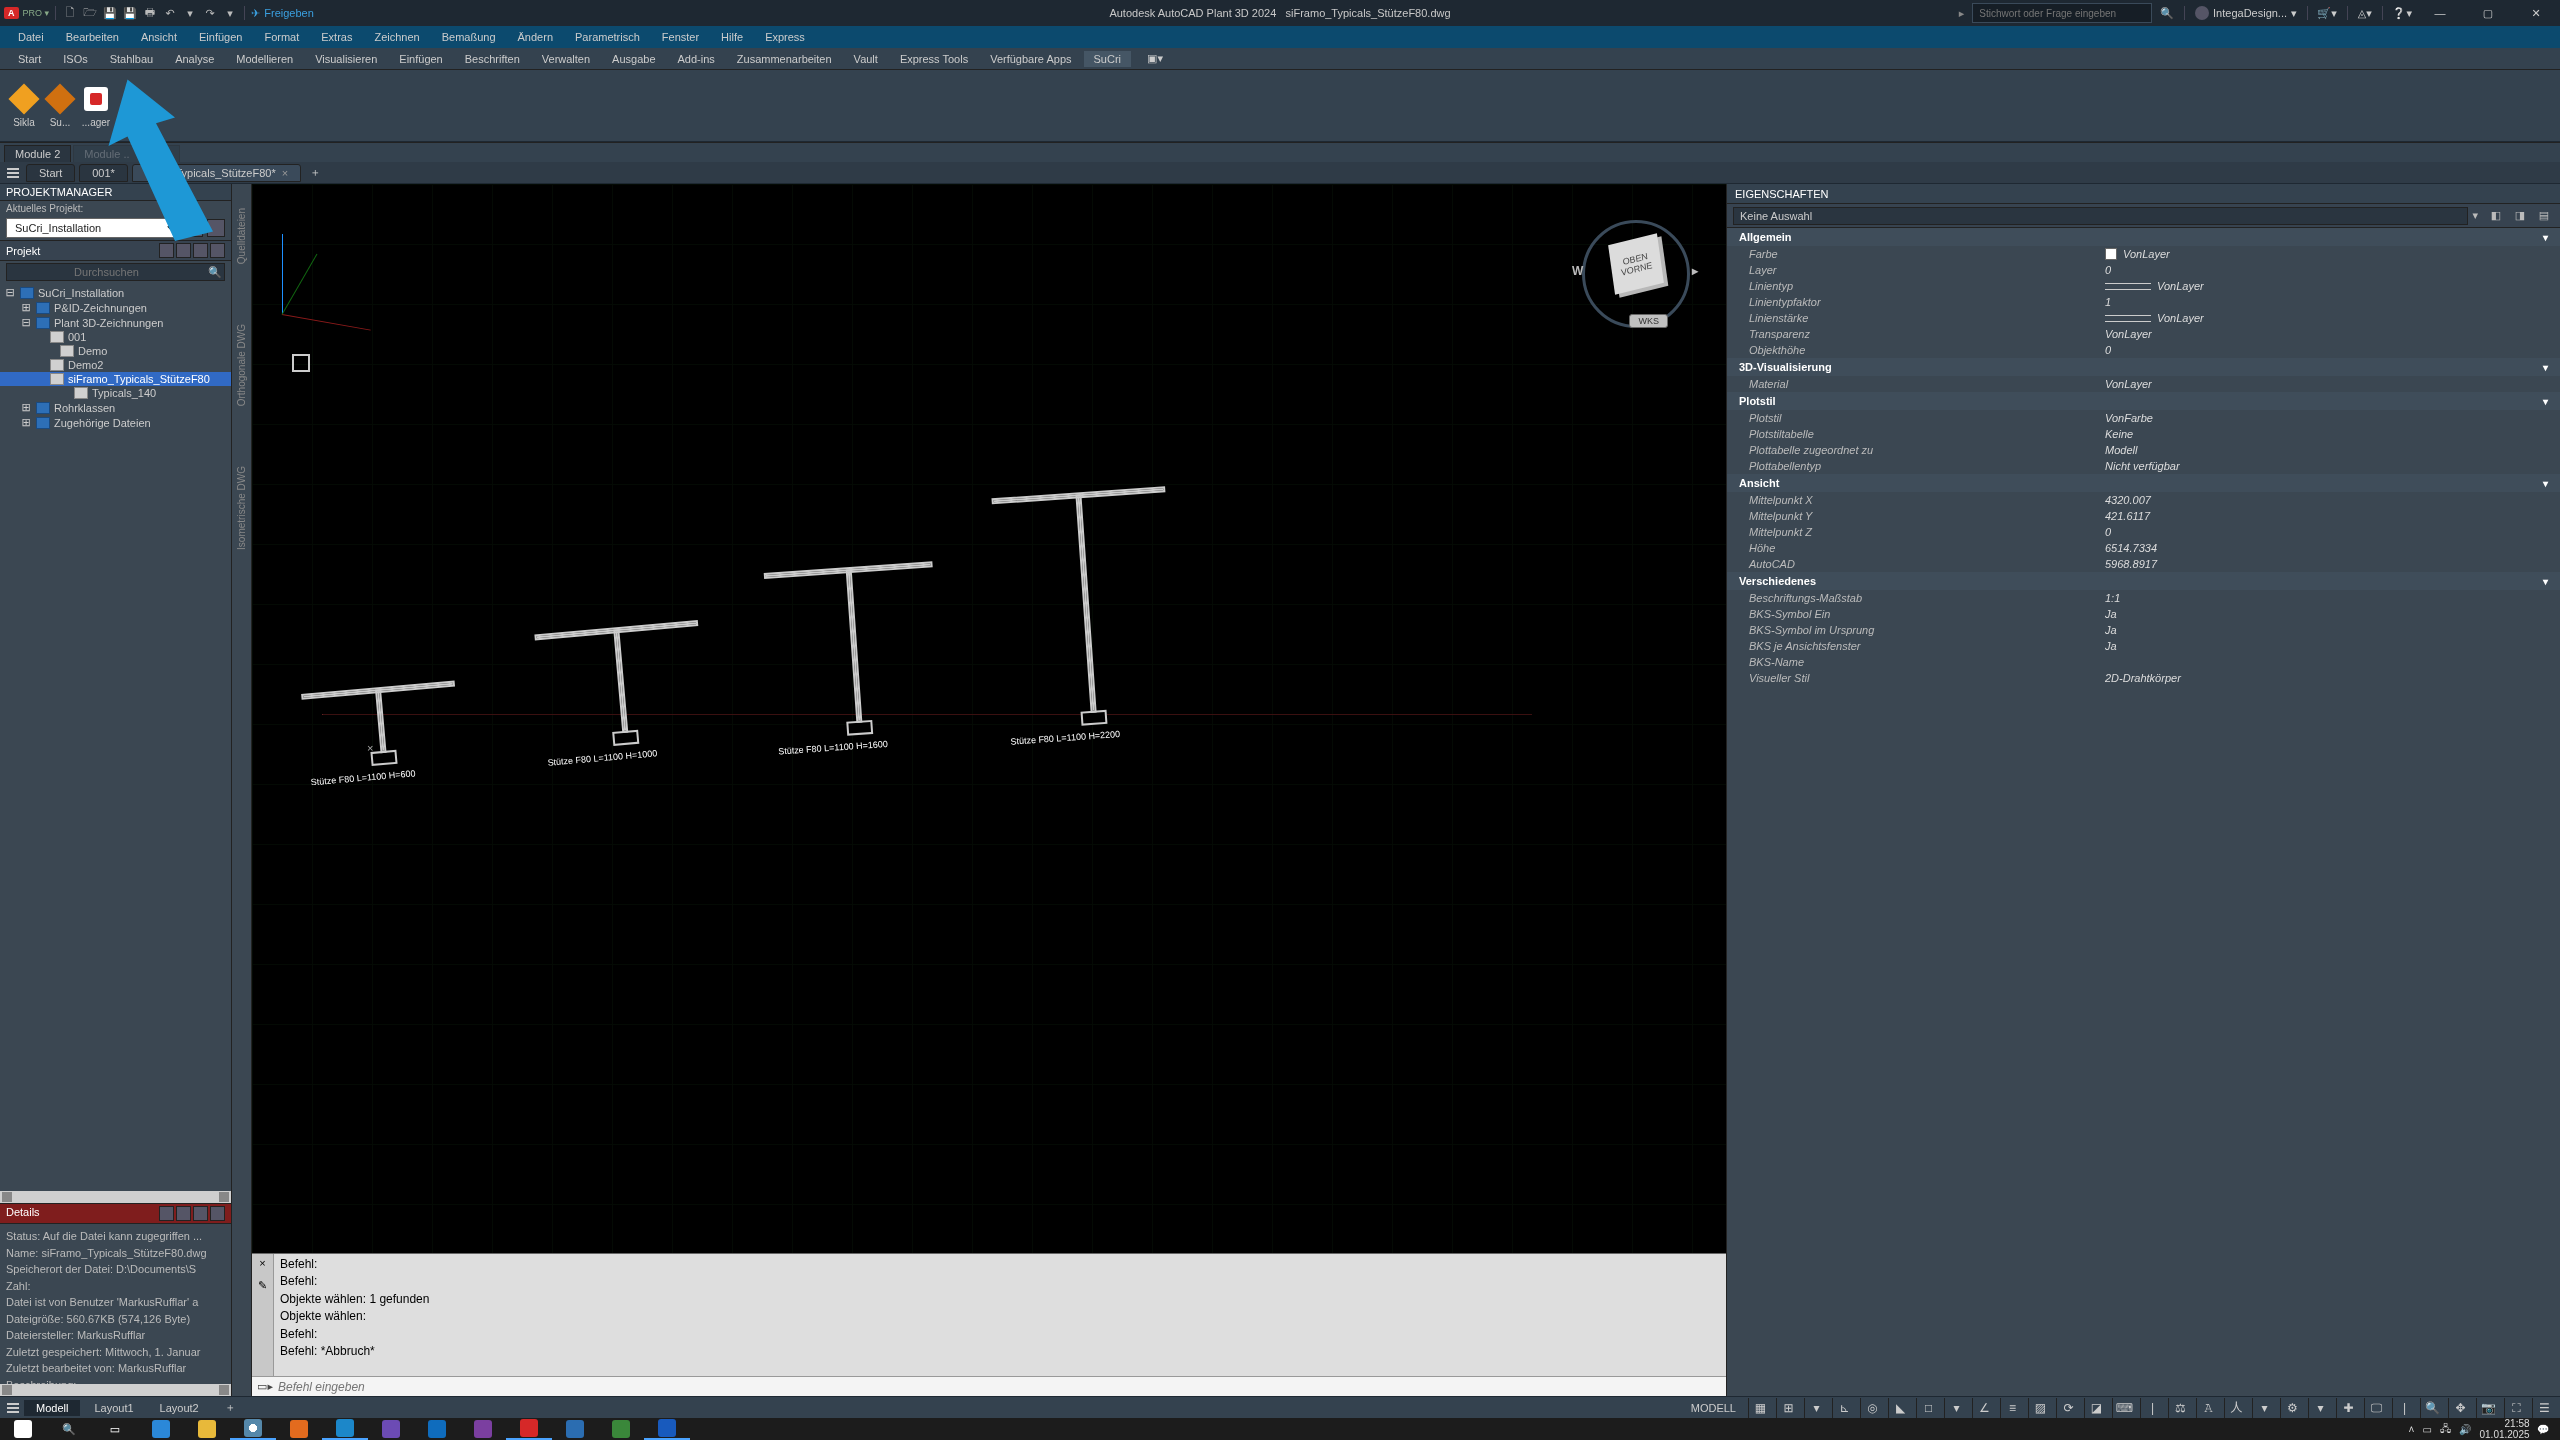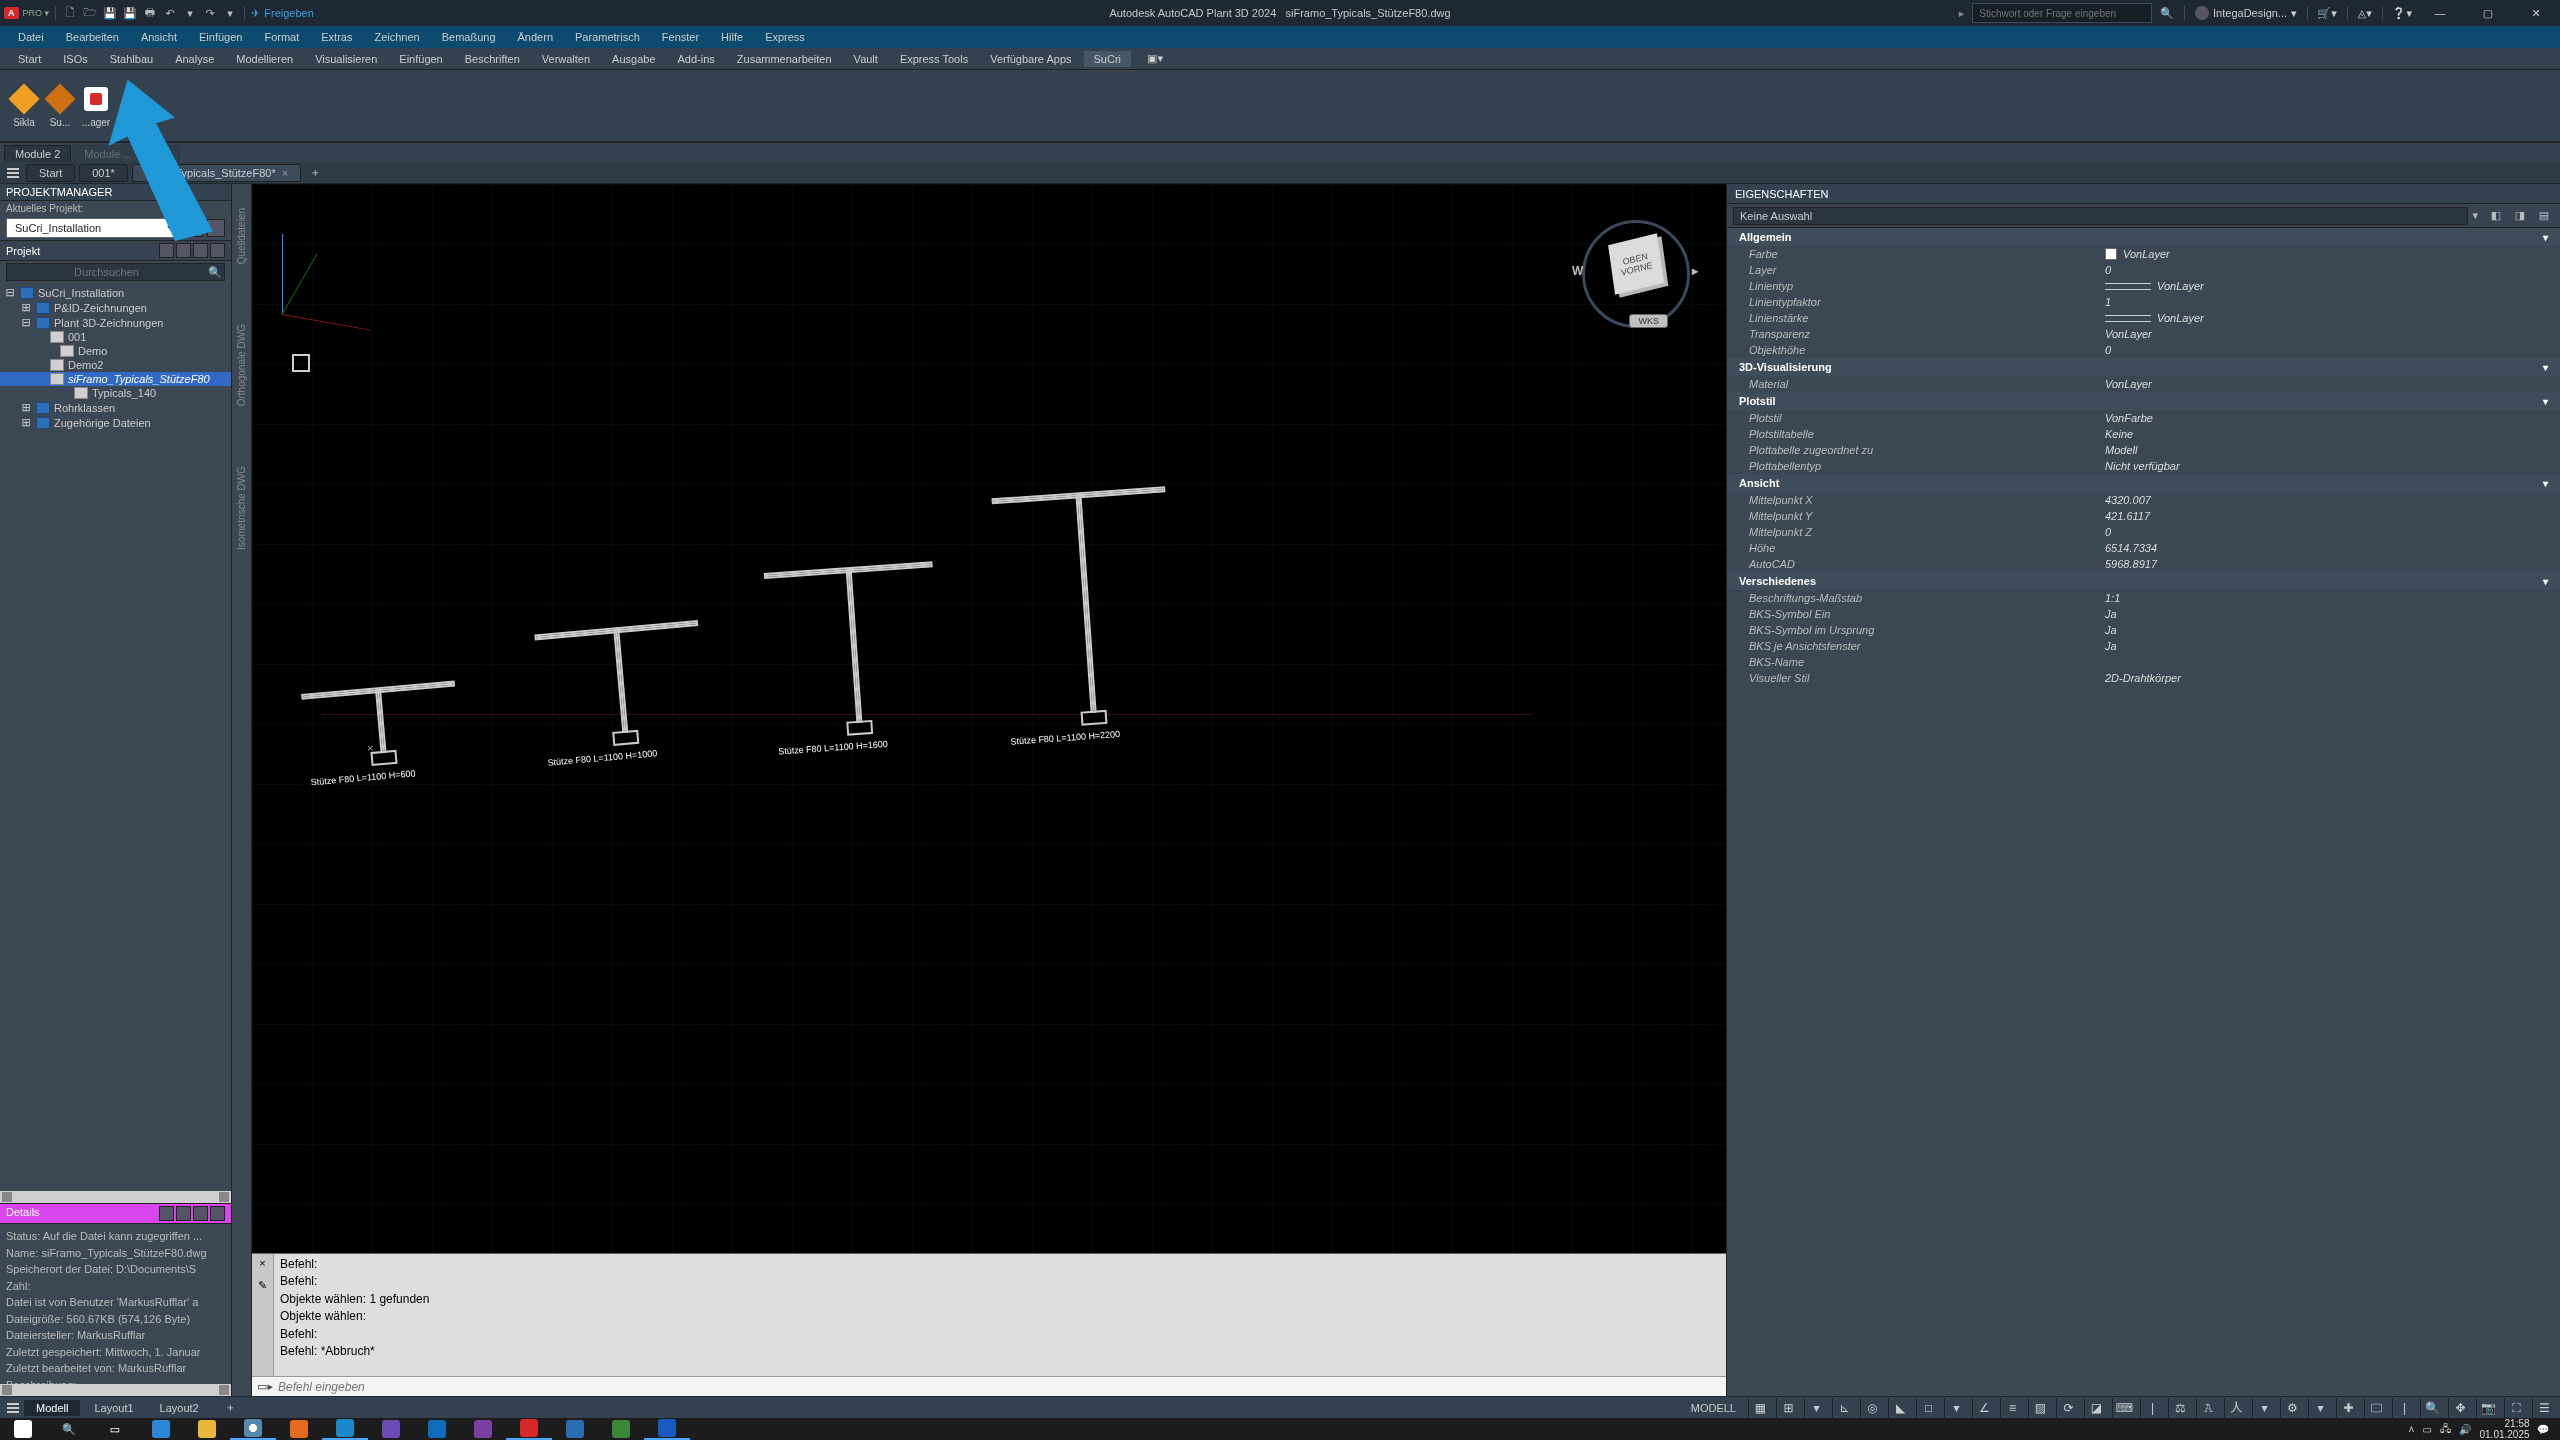--- a/index.html
+++ b/index.html
@@ -62,28 +62,28 @@
 .pm-proj-row { display:flex; align-items:center; gap:4px; padding: 2px 6px; }
 .pm-select { flex:1; background:#fff; color:#222; font-size:11px; height:20px; border:1px solid #666; padding:0 4px; }
 .pm-ico { width:18px; height:18px; background:#556; border:1px solid #222; cursor:pointer; }
 .pm-section { background:#374350; padding:2px 6px; color:#fff; font-size:11px; display:flex; justify-content:space-between; align-items:center; border-top:1px solid #222; border-bottom:1px solid #222; }
 .pm-section-icons { display:flex; gap:2px; }
 .pm-search { margin:2px 6px; display:flex; align-items:center; background:#2a3540; border:1px solid #222; }
 .pm-search input { flex:1; background:transparent; border:none; color:#ccc; font-size:11px; padding:2px 6px; text-align:center; }
 .pm-search .mag { width:18px; text-align:center; color:#bbb; }
 .tree { flex:1; overflow:auto; padding:2px 0; font-size:11px; }
 .tree-row { display:flex; align-items:center; gap:4px; padding:1px 4px; color:#ccc; cursor:pointer; white-space:nowrap; }
-.tree-row.sel { background:#316ac5; color:#fff;font-style:italic; }
+.tree-row.sel { background:#316ac5; color:#fff; }
 .tw { width:12px; text-align:center; color:#ccc; }
 .node-ico { width:14px; height:12px; background:#2d6fb7; border:1px solid #1a4a80; }
 .node-ico.doc { background:#d0d0d0; border-color:#888; }
 .tree-scroll { height:12px; background:#cfcfcf; display:flex; justify-content:space-between; align-items:center; padding:0 2px; margin-top:auto; }
 .tree-scroll .ar { width:10px; height:10px; background:#888; }
 
-.details { background:#d946ef; padding:2px 6px; font-size:11px; color:#fff; display:flex; justify-content:space-between; border-top:1px solid #222; border-bottom:1px solid #222; }
+.details { background:#7f1d1d; padding:2px 6px; font-size:11px; color:#fff; display:flex; justify-content:space-between; border-top:1px solid #222; border-bottom:1px solid #222; }
 .details-body { flex: 0 0 auto; padding:4px 6px; font-size:11px; color:#bbb; line-height:1.5; overflow:auto; height:160px; }
 .details-body div { white-space: normal; }
 
 
 .vp-wrap { flex:1; display:flex; position:relative; }
 .vstrip { width:20px; background:#3b4752; border-right:1px solid #222; display:flex; flex-direction:column; align-items:center; padding-top:24px; gap:60px; }
 .vstrip span { writing-mode: vertical-rl; transform: rotate(180deg); color:#888; font-size:10px; cursor:pointer; }
 .viewport { flex:1; background:#000; position:relative; overflow:hidden; }
 .viewport::before { content:""; position:absolute; inset:0;
   background-image: linear-gradient(#0a1a0a 1px, transparent 1px), linear-gradient(90deg, #0a1a0a 1px, transparent 1px);

